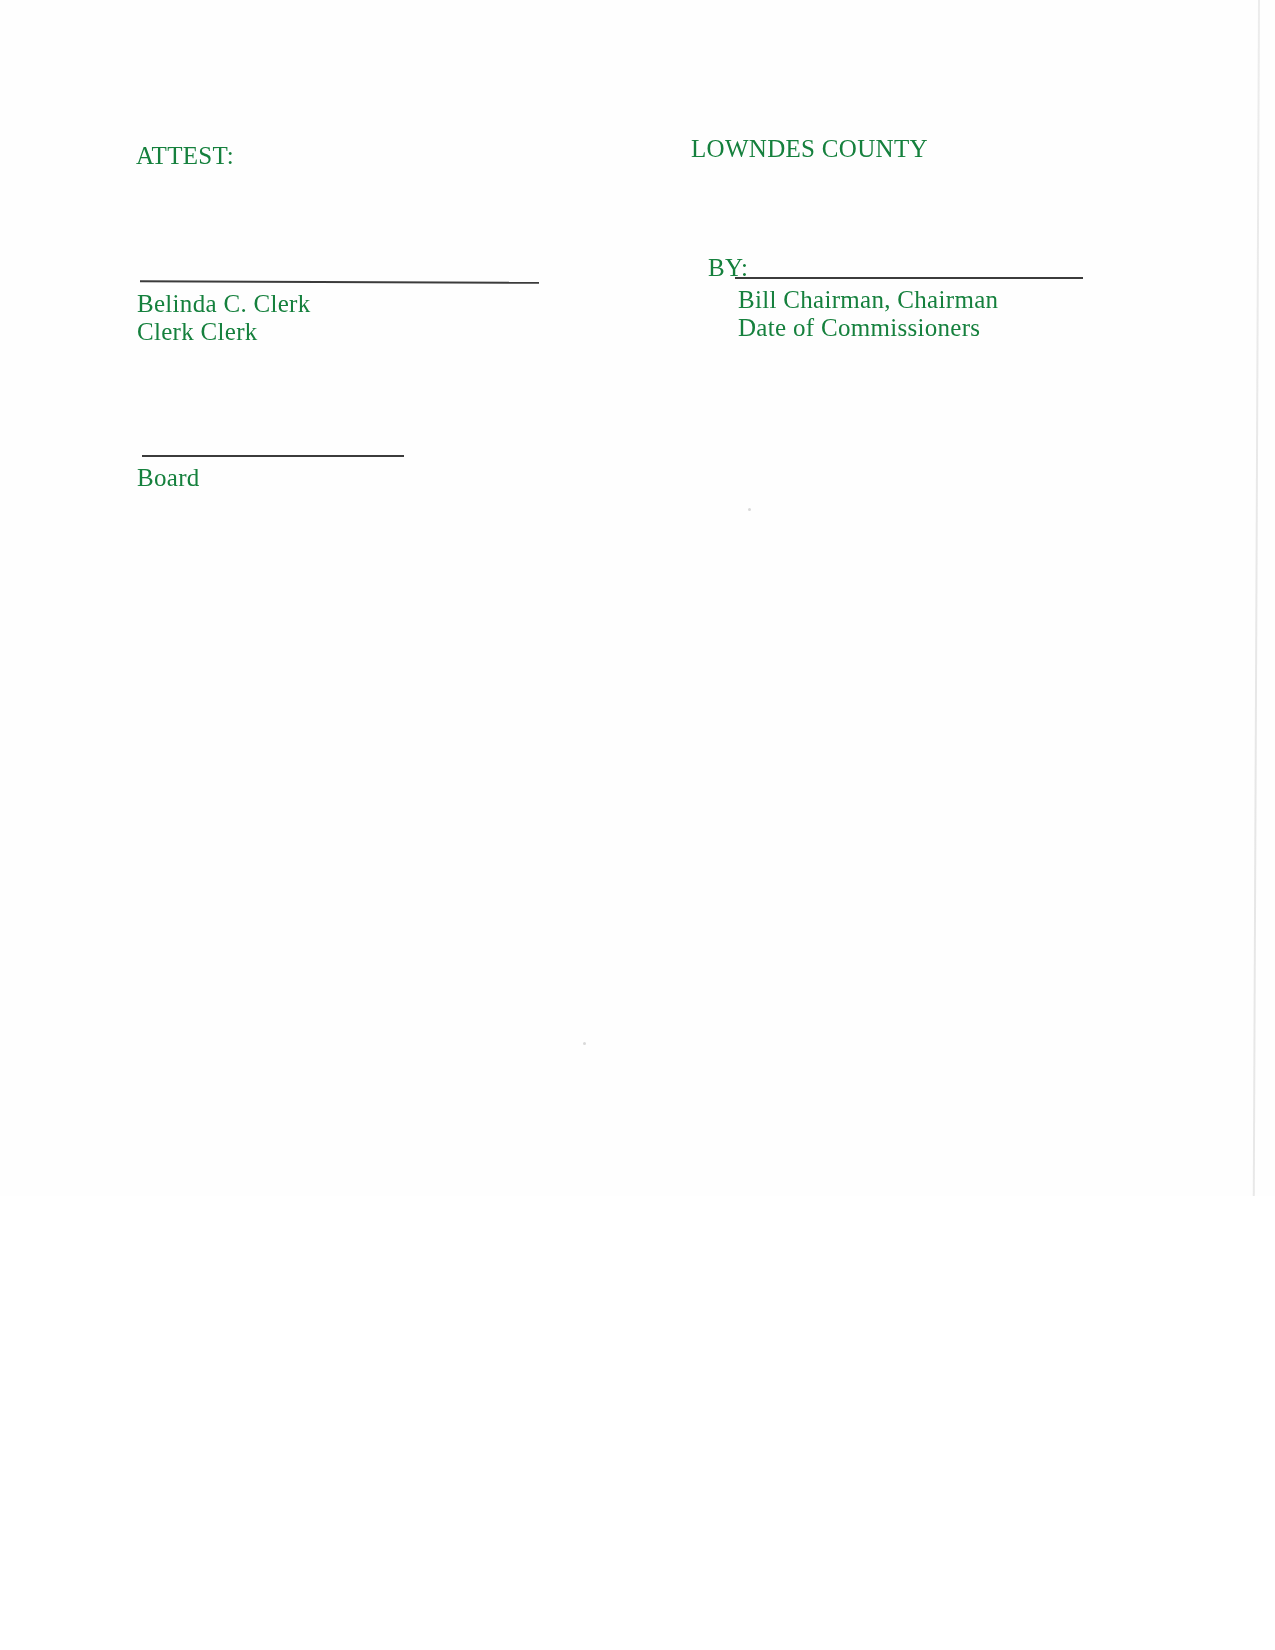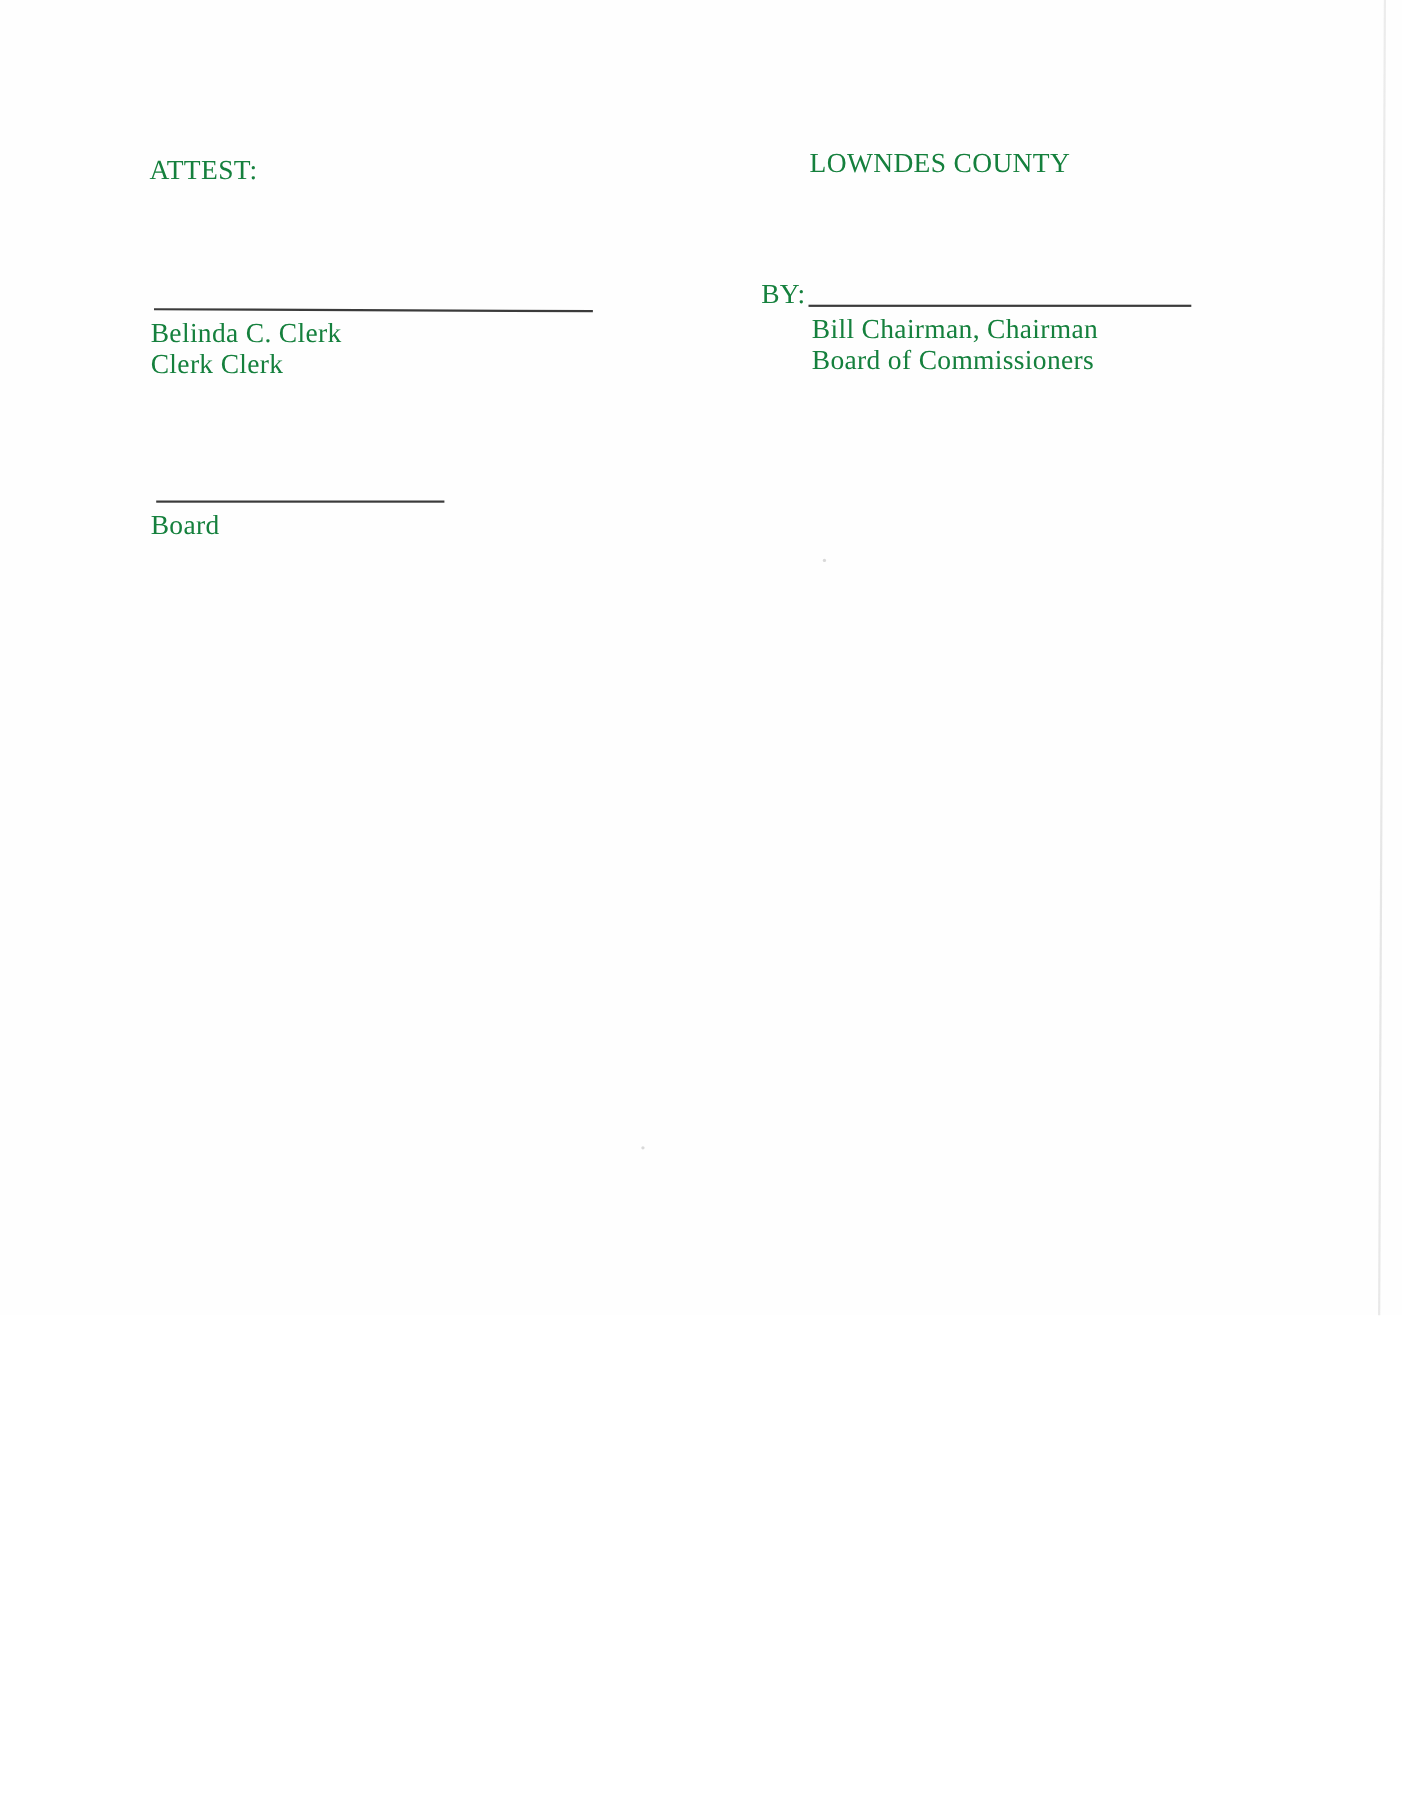--- a/index.html
+++ b/index.html
@@ -23,27 +23,27 @@
     letter-spacing: 0.3px;
     white-space: nowrap;
   }
   .sig-line {
     position: absolute;
     height: 2px;
     background: #3b3b3b;
   }
   
   .attest-label   { left: 136px; top: 142px; }
-  .county-title   { left: 736px; top: 135px; text-align: right; }
+  .county-title   { left: 691px; top: 135px; text-align: right; }
 
   .clerk-line     { left: 140px; top: 281px; width: 399px; transform: rotate(0.25deg); }
   .clerk-name     { left: 137px; top: 290px; }
   .clerk-title    { left: 137px; top: 318px; }
 
-  .by-label       { left: 692px; top: 254px; }
+  .by-label       { left: 708px; top: 254px; }
   .chair-line     { left: 735px; top: 277px; width: 348px; }
   .chair-name     { left: 738px; top: 286px; }
   .chair-title    { left: 738px; top: 314px; }
 
   .date-line      { left: 142px; top: 455px; width: 262px; }
   .date-label     { left: 137px; top: 464px; }
 
   
   .scan-artifact {
     position: absolute;
@@ -81,21 +81,21 @@
   <div class="txt clerk-name">Belinda C. Clerk</div>
 
   <div class="txt clerk-title">Clerk Clerk</div>
 
   <div class="txt by-label">BY:</div>
 
   <div class="sig-line chair-line"></div>
 
   <div class="txt chair-name">Bill Chairman, Chairman</div>
 
-  <div class="txt chair-title">Board of Commissioners</div>
+  <div class="txt chair-title">Date of Commissioners</div>
 
   <div class="sig-line date-line"></div>
 
   <div class="txt date-label">Board</div>
 
   <div class="scan-artifact"></div>
 
   <div class="speck speck-1"></div>
   <div class="speck speck-2"></div>
   <div class="speck speck-3"></div>

